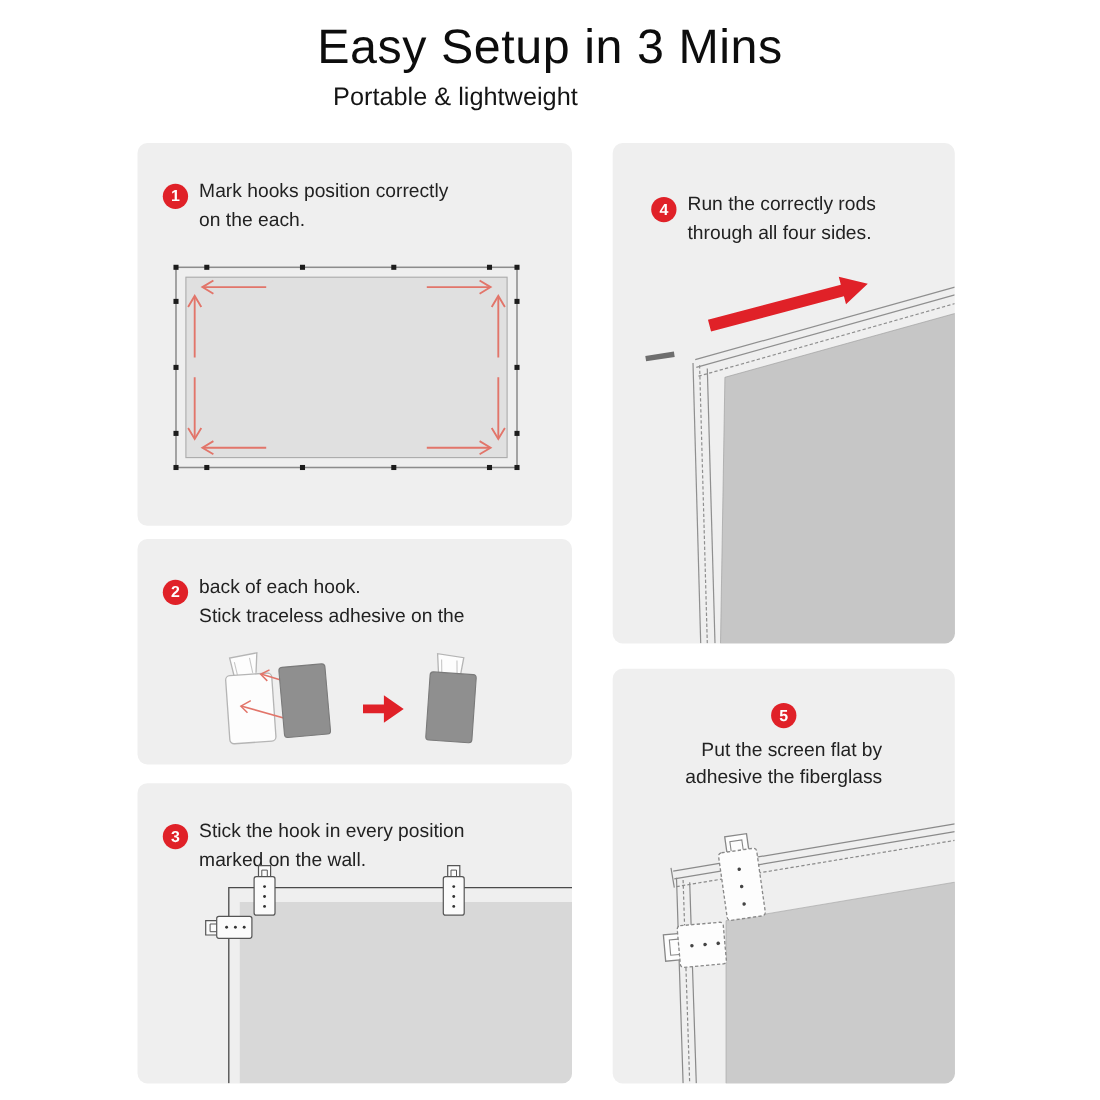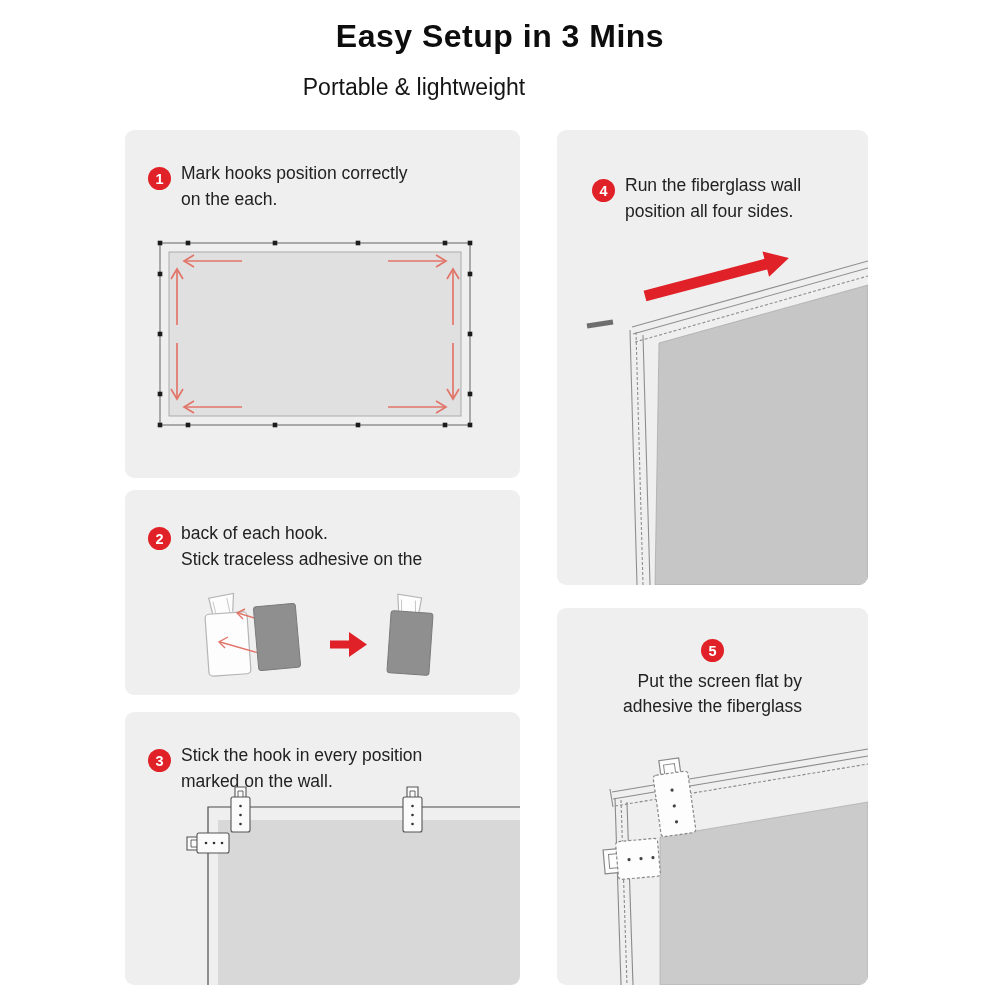--- a/index.html
+++ b/index.html
@@ -1,19 +1,19 @@
 <!DOCTYPE html>
 <html><head>
 <meta charset="utf-8">
 <style>
   * { margin:0; padding:0; box-sizing:border-box; }
   html,body { width:1000px; height:1000px; background:#ffffff;
     font-family:"Liberation Sans", sans-serif; position:relative; overflow:hidden; }
   .page-title { position:absolute; top:18px; left:0; width:1000px; text-align:center;
-    font-size:32px; font-weight:bold; color:#0d0d0d; letter-spacing:0.5px; }
+    font-size:44px; font-weight:normal; color:#0d0d0d; letter-spacing:0.5px; }
   .page-subtitle { position:absolute; top:74px; left:0; width:828px; text-align:center;
     font-size:23px; color:#141414; }
   .card { position:absolute; border-radius:9px; overflow:hidden; background:#efefef; }
   #card1 { left:125px; top:130px; width:395px; height:348px; }
   #card2 { left:125px; top:490px; width:395px; height:205px; }
   #card3 { left:125px; top:712px; width:395px; height:273px; }
   #card4 { left:557px; top:130px; width:311px; height:455px; }
   #card5 { left:557px; top:608px; width:311px; height:377px; }
   .step-header { display:flex; align-items:flex-start; padding:30px 18px 0 23px; }
   #card4 .step-header { padding:42px 10px 0 35px; }
@@ -141,22 +141,22 @@
         <circle cx="89" cy="63" r="1.3" fill="#333"></circle>
         <circle cx="97" cy="63" r="1.3" fill="#333"></circle>
     </g>
   </svg>
 </div>
 
 <div class="card" id="card4" style="background: rgb(239, 239, 239);">
   <div class="step-header">
     <div class="badge" style="background: rgb(224, 33, 40);">4</div>
     <div class="step-text">
-      <div>Run the fiberglass wall</div>
-      <div>position all four sides.</div>
+      <div>Run the correctly rods</div>
+      <div>through all four sides.</div>
     </div>
   </div>
   <svg class="illus" id="illus4" width="311" height="455" viewBox="0 0 311 455">
     <polygon points="86.6,160.7 89.4,171.3 210.2,139.4 212.1,146.7 231.9,128 205.5,121.5 207.4,128.8" fill="#e02128"></polygon>
     <polygon points="102,213 311,155 311,455 98,455" fill="#c6c6c6" stroke="#9e9e9e" stroke-width="0.6"></polygon>
     <g fill="none" stroke="#8f8f8f" stroke-width="1.1">
       <path d="M 75 197 L 311 131"></path>
       <path d="M 76 204 L 311 138"></path>
       <path d="M 78 212 L 311 146" stroke-dasharray="3 2"></path>
       <path d="M 73 200 L 80 455"></path>

